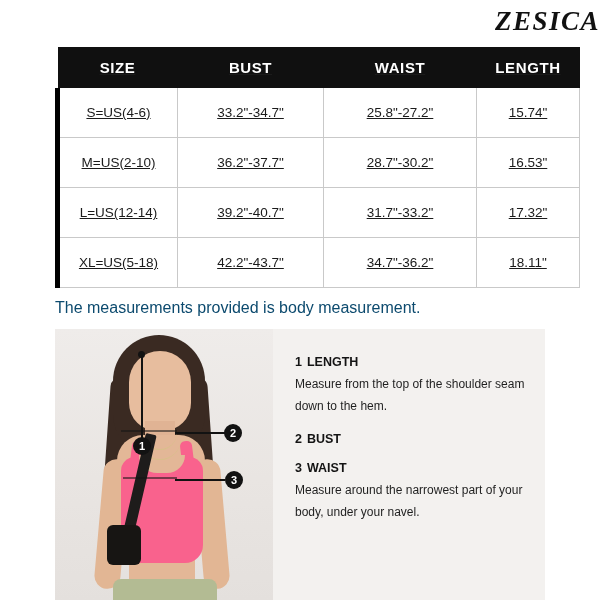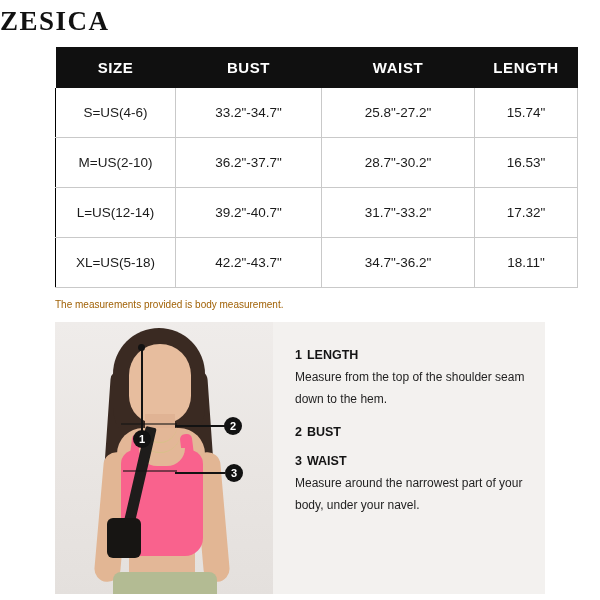--- a/index.html
+++ b/index.html
@@ -16,37 +16,39 @@
   }
   .page {
     width: 600px;
     height: 600px;
     position: relative;
     box-sizing: border-box;
   }
 
   
   .brand {
-    text-align: left;
+    text-align: right;
     font-family: "Liberation Serif", serif;
     font-weight: bold;
     font-size: 27px;
     letter-spacing: 1.5px;
     padding-top: 6px;
     color: #111111;
+    font-style: italic;
   }
 
   
   .table-wrap {
     margin: 10px 55px 0 55px;
   }
   table.size-table {
     border-collapse: collapse;
     width: 490px;
     table-layout: fixed;
+    text-decoration: underline;
   }
   table.size-table thead th {
     background: #101010;
     color: #ffffff;
     font-size: 15px;
     font-weight: bold;
     letter-spacing: 0.6px;
     padding: 12px 4px;
     text-align: center;
     border: none;
@@ -54,34 +56,34 @@
   table.size-table tbody td {
     border: 1px solid #c9c9c9;
     border-top: none;
     font-size: 13.5px;
     color: #1b1b1b;
     text-align: center;
     padding: 17px 2px;
     background: #ffffff;
   }
   table.size-table tbody tr td:first-child {
-    border-left: 1px solid #000000;
+    border-left: 5px solid #000000;
   }
   table.size-table tbody tr:first-child td {
     border-top: none;
   }
   .col-size { width: 112px; }
   .col-bust { width: 138px; }
   .col-waist { width: 145px; }
   .col-length { width: 95px; }
 
   .note {
     margin: 11px 0 0 55px;
-    font-size: 10px;
-    color: #a16207;
+    font-size: 16px;
+    color: #0c4a6e;
   }
 
   
   .lower {
     display: flex;
     margin: 12px 0 0 55px;
     width: 490px;
     height: 272px;
   }
   .photo {

